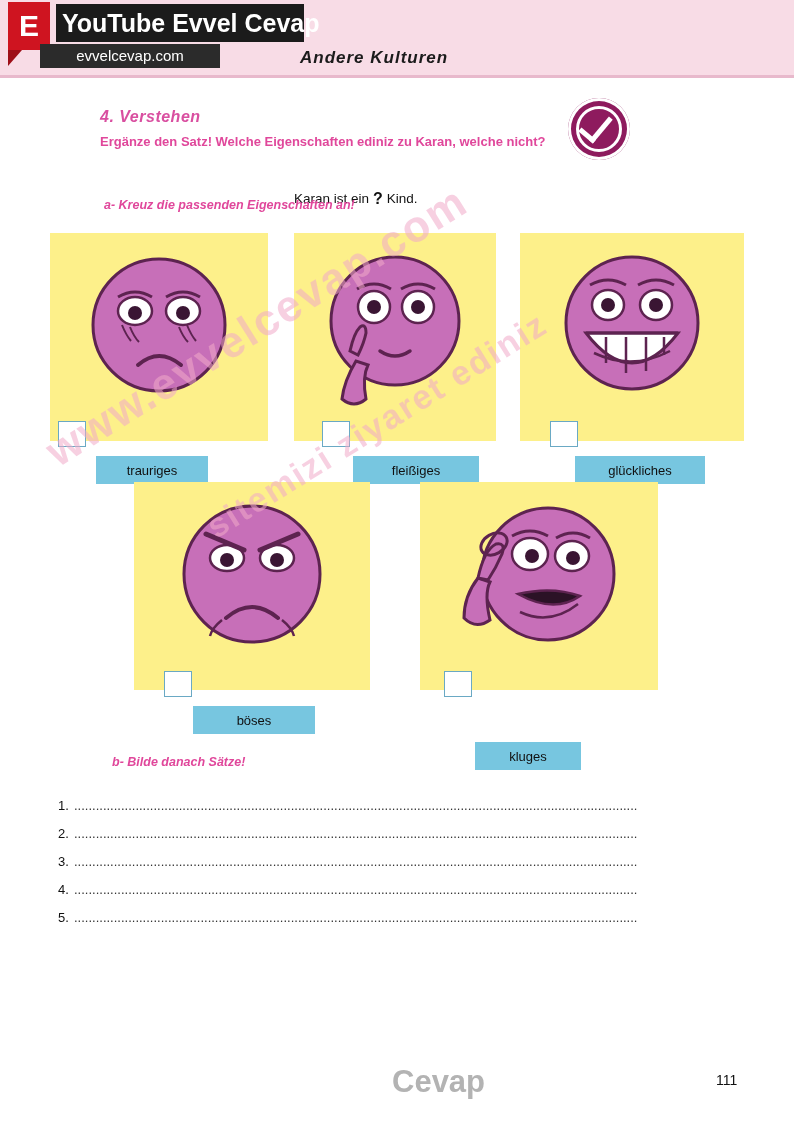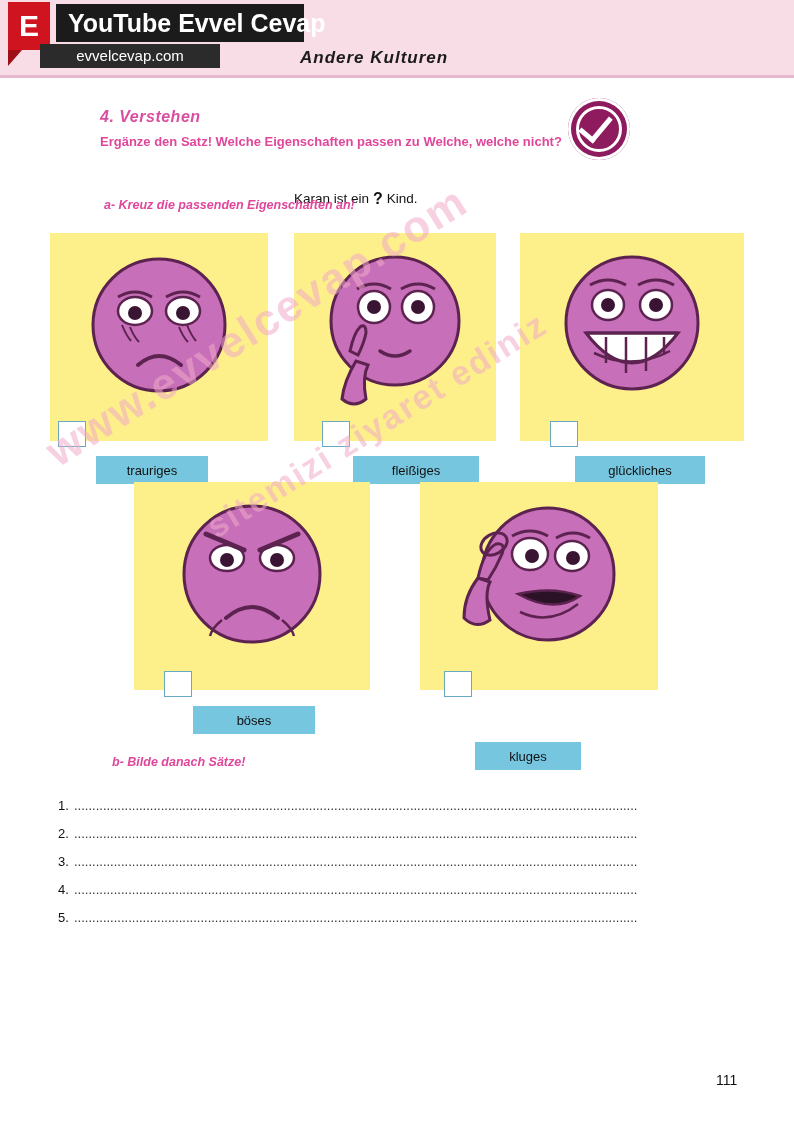--- a/index.html
+++ b/index.html
@@ -49,21 +49,21 @@
   }
   #brand-title {
     position: absolute;
     left: 56px; top: 4px;
     width: 248px; height: 38px;
     background: #1b1b1b;
     color: #ffffff;
     font-size: 25px;
     font-weight: bold;
     line-height: 38px;
-    padding-left: 12px;
+    padding-left: 6px;
     box-sizing: border-box;
     white-space: nowrap;
     font-family: "Liberation Sans", sans-serif;
   }
   #brand-site {
     position: absolute;
     left: 40px; top: 44px;
     width: 180px; height: 24px;
     background: #2b2b2b;
     color: #ffffff;
@@ -286,21 +286,21 @@
 <div id="header-band"></div>
 <div id="header-underline"></div>
 
 <div id="brand-logo">E</div>
 <div id="brand-logo-tail"></div>
 <div id="brand-title">YouTube Evvel Cevap</div>
 <div id="brand-site">evvelcevap.com</div>
 <div id="chapter-title">Andere Kulturen</div>
 
 <div id="ex-number">4. Verstehen</div>
-<div id="ex-instruction">Ergänze den Satz! Welche Eigenschaften passen zu Welche, welche nicht?</div>
+<div id="ex-instruction">Ergänze den Satz! Welche Eigenschaften ediniz zu Karan, welche nicht?</div>
 
 <div id="sentence-line">
   <span>Karan ist ein</span><span id="sentence-qmark">?</span><span>Kind.</span>
 </div>
 
 <div id="task-a">a- Kreuz die passenden Eigenschaften an!</div>
 
 <div id="check-stamp">
   <div id="check-stamp-inner"></div>
   <div id="check-stamp-tick"></div>
@@ -418,14 +418,15 @@
 <div class="answer-row" style="top:882px;">
   <span class="answer-num">4.</span>
   <span class="answer-dots">............................................................................................................................................................</span>
 </div>
 <div class="answer-row" style="top:910px;">
   <span class="answer-num">5.</span>
   <span class="answer-dots">............................................................................................................................................................</span>
 </div>
 
 <div id="footer-logo">
+  <span id="footer-logo-b">Cevap</span>
 </div>
 <div id="page-number">111</div>
 
 </body></html>

